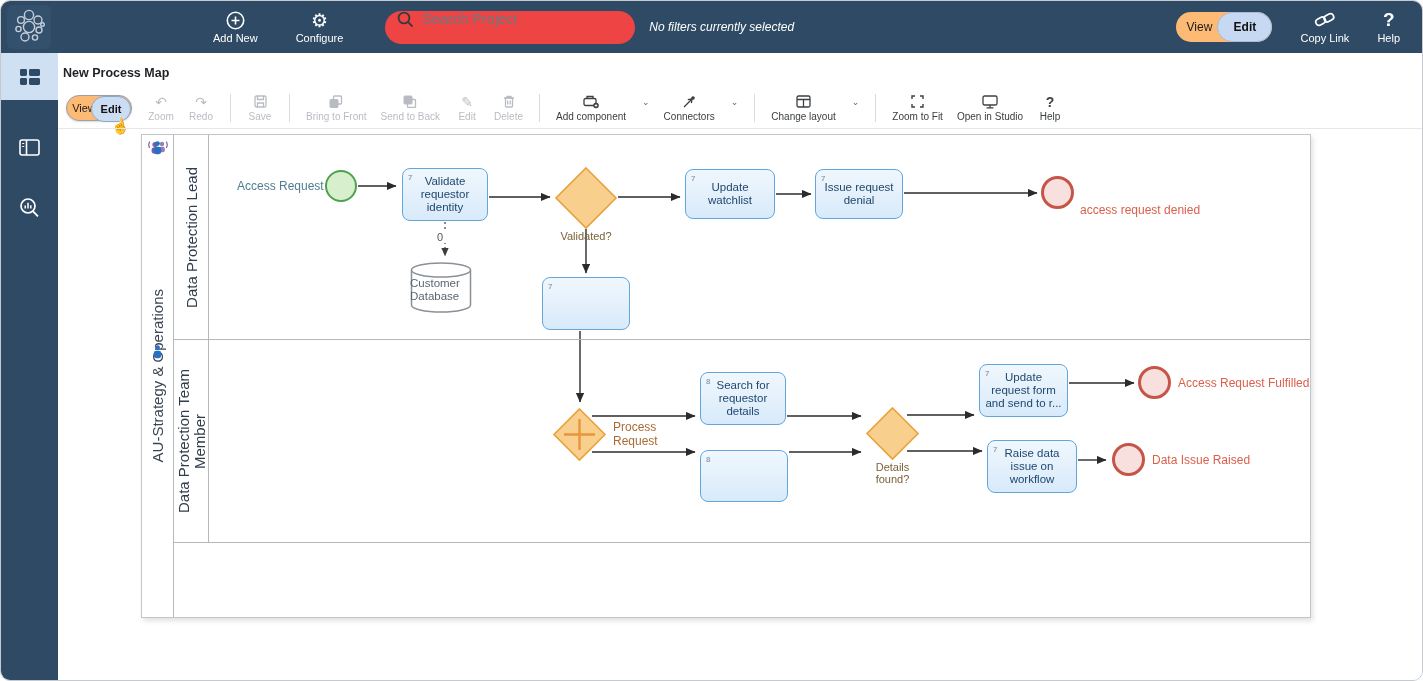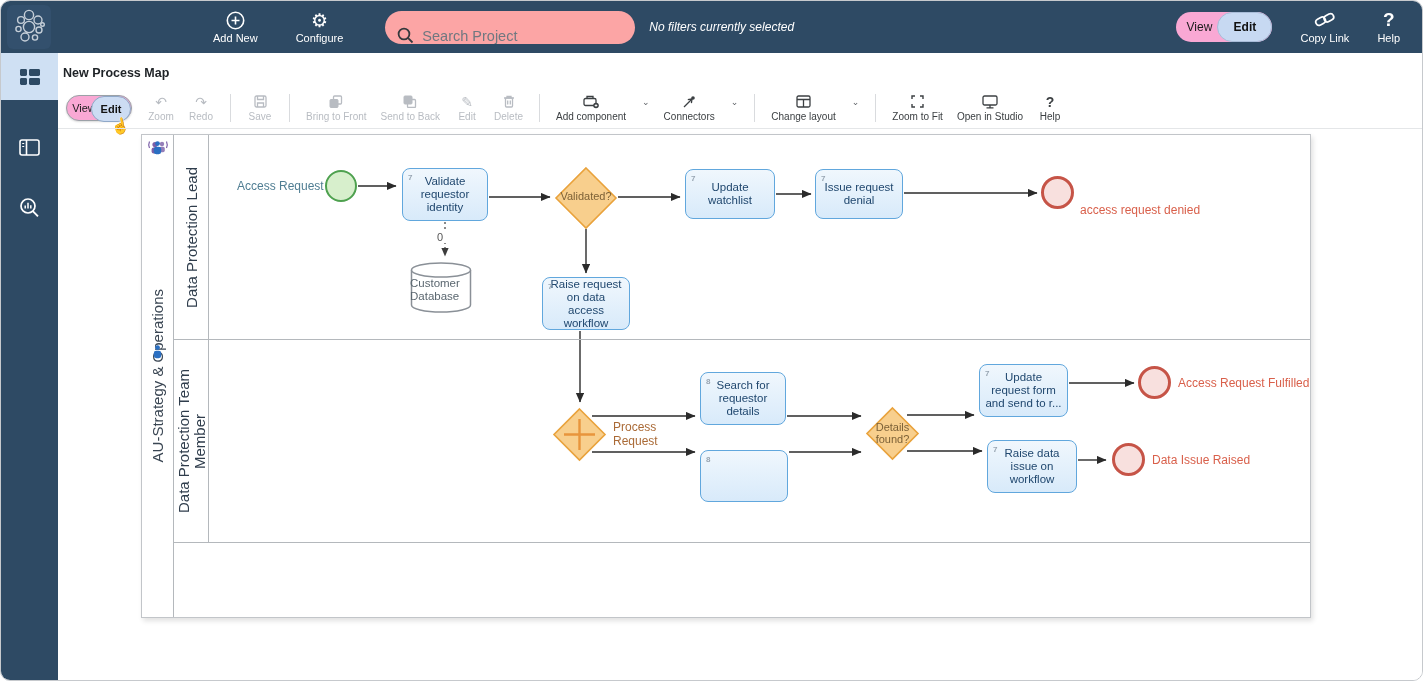--- a/index.html
+++ b/index.html
@@ -11,28 +11,28 @@
   
   .navbar { position:relative; height:52px; background:#2e4a64; display:flex; align-items:center; color:#fff; }
   .logo-tile { width:44px; height:44px; margin-left:6px; border-radius:6px; background:#33506d;
                display:flex; align-items:center; justify-content:center; }
   .nav-btn { display:flex; flex-direction:column; align-items:center; gap:2px; font-size:11px;
              color:#fff; cursor:pointer; }
   .nav-btn .nicon { height:20px; display:flex; align-items:center; justify-content:center; }
   .add-new { margin-left:162px; }
   .configure { margin-left:38px; }
   .gear-glyph { font-size:19px; line-height:19px; }
-  .search-pill { margin-left:42px; width:250px; height:33px; background:#fca5a5; border-radius:17px;
-                 display:flex; align-items:flex-end; padding:0 12px; gap:8px; }
+  .search-pill { margin-left:42px; width:250px; height:33px; background:#ef4444; border-radius:17px;
+                 display:flex; align-items:flex-start; padding:0 12px; gap:8px; }
   .search-pill input { border:none; outline:none; font-size:14.5px; color:#333; width:180px;
                        font-family:"Liberation Sans", sans-serif; background:transparent; }
   .search-pill input::placeholder { color:#707880; }
   .filters-note { margin-left:14px; font-size:12px; font-style:italic; color:#fff; }
   .nav-right { margin-left:auto; display:flex; align-items:center; margin-right:22px; gap:28px; }
-  .toggle { position:relative; width:96px; height:30px; background:#f9a8d4; border-radius:15px;
+  .toggle { position:relative; width:96px; height:30px; background:#fdba74; border-radius:15px;
             display:flex; align-items:center; cursor:pointer; }
   .toggle .t-view { width:46px; text-align:center; font-size:12px; color:#1c1c1c; }
   .toggle .t-edit { position:absolute; right:0; top:0; width:55px; height:30px; border-radius:15px;
                     background:#c7d9f2; border:1px solid #a8bcd8; display:flex; align-items:center;
                     justify-content:center; font-size:12px; font-weight:bold; color:#111; }
   .help-q { font-size:19px; font-weight:bold; line-height:18px; }
 
   
   .app-body { display:flex; height:628px; }
   .sidebar { width:57px; background:#2e4a64; flex:0 0 57px; }
@@ -84,21 +84,21 @@
           text-align:center; padding:3px 5px; cursor:pointer; }
   .task .sup { position:absolute; top:2px; left:5px; font-size:8px; color:#98a5b2; font-weight:bold; }
   .event { position:absolute; border-radius:50%; cursor:pointer; }
   .event.start { width:32px; height:32px; background:#d7efcc; border:2px solid #4ea14f; }
   .event.end { width:33px; height:33px; background:#f8e0de; border:3.5px solid #c65447; }
   .evt-label { position:absolute; font-size:12px; white-space:nowrap; }
   .evt-label.red { color:#d9604b; }
   .evt-label.slate { color:#4f7d92; text-align:right; }
   .gw { position:absolute; cursor:pointer; }
   .gw-text { position:absolute; font-size:11px; color:#7c6137; text-align:center; line-height:12px;
-             display:flex; align-items:center; justify-content:center; pointer-events:none; }
+             display:flex; align-items:center; justify-content:center; pointer-events:none;margin-top:40px; }
   .gw-side-label { position:absolute; font-size:12px; color:#aa6a36; line-height:14px; }
   .datastore { position:absolute; cursor:pointer; }
   .ds-label { position:absolute; left:0; right:0; top:16px; text-align:left; font-size:11.5px;
               line-height:13px; color:#5b6770; }
   .assoc-zero { position:absolute; left:291px; top:96px; width:14px; text-align:center;
                 font-size:11px; color:#555; background:#fff; }
 </style>
 </head>
 <body>
 
@@ -409,21 +409,20 @@
         <div class="task" style="left:543px; top:34px; width:90px; height:50px;">
           <span class="sup">7</span>
           <span>Update watchlist</span>
         </div>
         <div class="task" style="left:673px; top:34px; width:88px; height:50px;">
           <span class="sup">7</span>
           <span>Issue request denial</span>
         </div>
         <div class="task" style="left:400px; top:142px; width:88px; height:53px;">
           <span class="sup">7</span>
-          <span>Raise request on data access workflow</span>
         </div>
 
         <div class="assoc-zero">0</div>
         <div class="datastore" style="left:268px; top:126px; width:62px; height:53px;">
           <svg width="62" height="53" viewBox="0 0 62 53">
             <path d="M1.5,9 V44 A29.5,7 0 0 0 60.5,44 V9" fill="#fff" stroke="#8a9097" stroke-width="1.5"></path>
             <ellipse cx="31" cy="9" rx="29.5" ry="7" fill="#fff" stroke="#8a9097" stroke-width="1.5"></ellipse>
           </svg>
           <div class="ds-label">Customer Database</div>
         </div>

